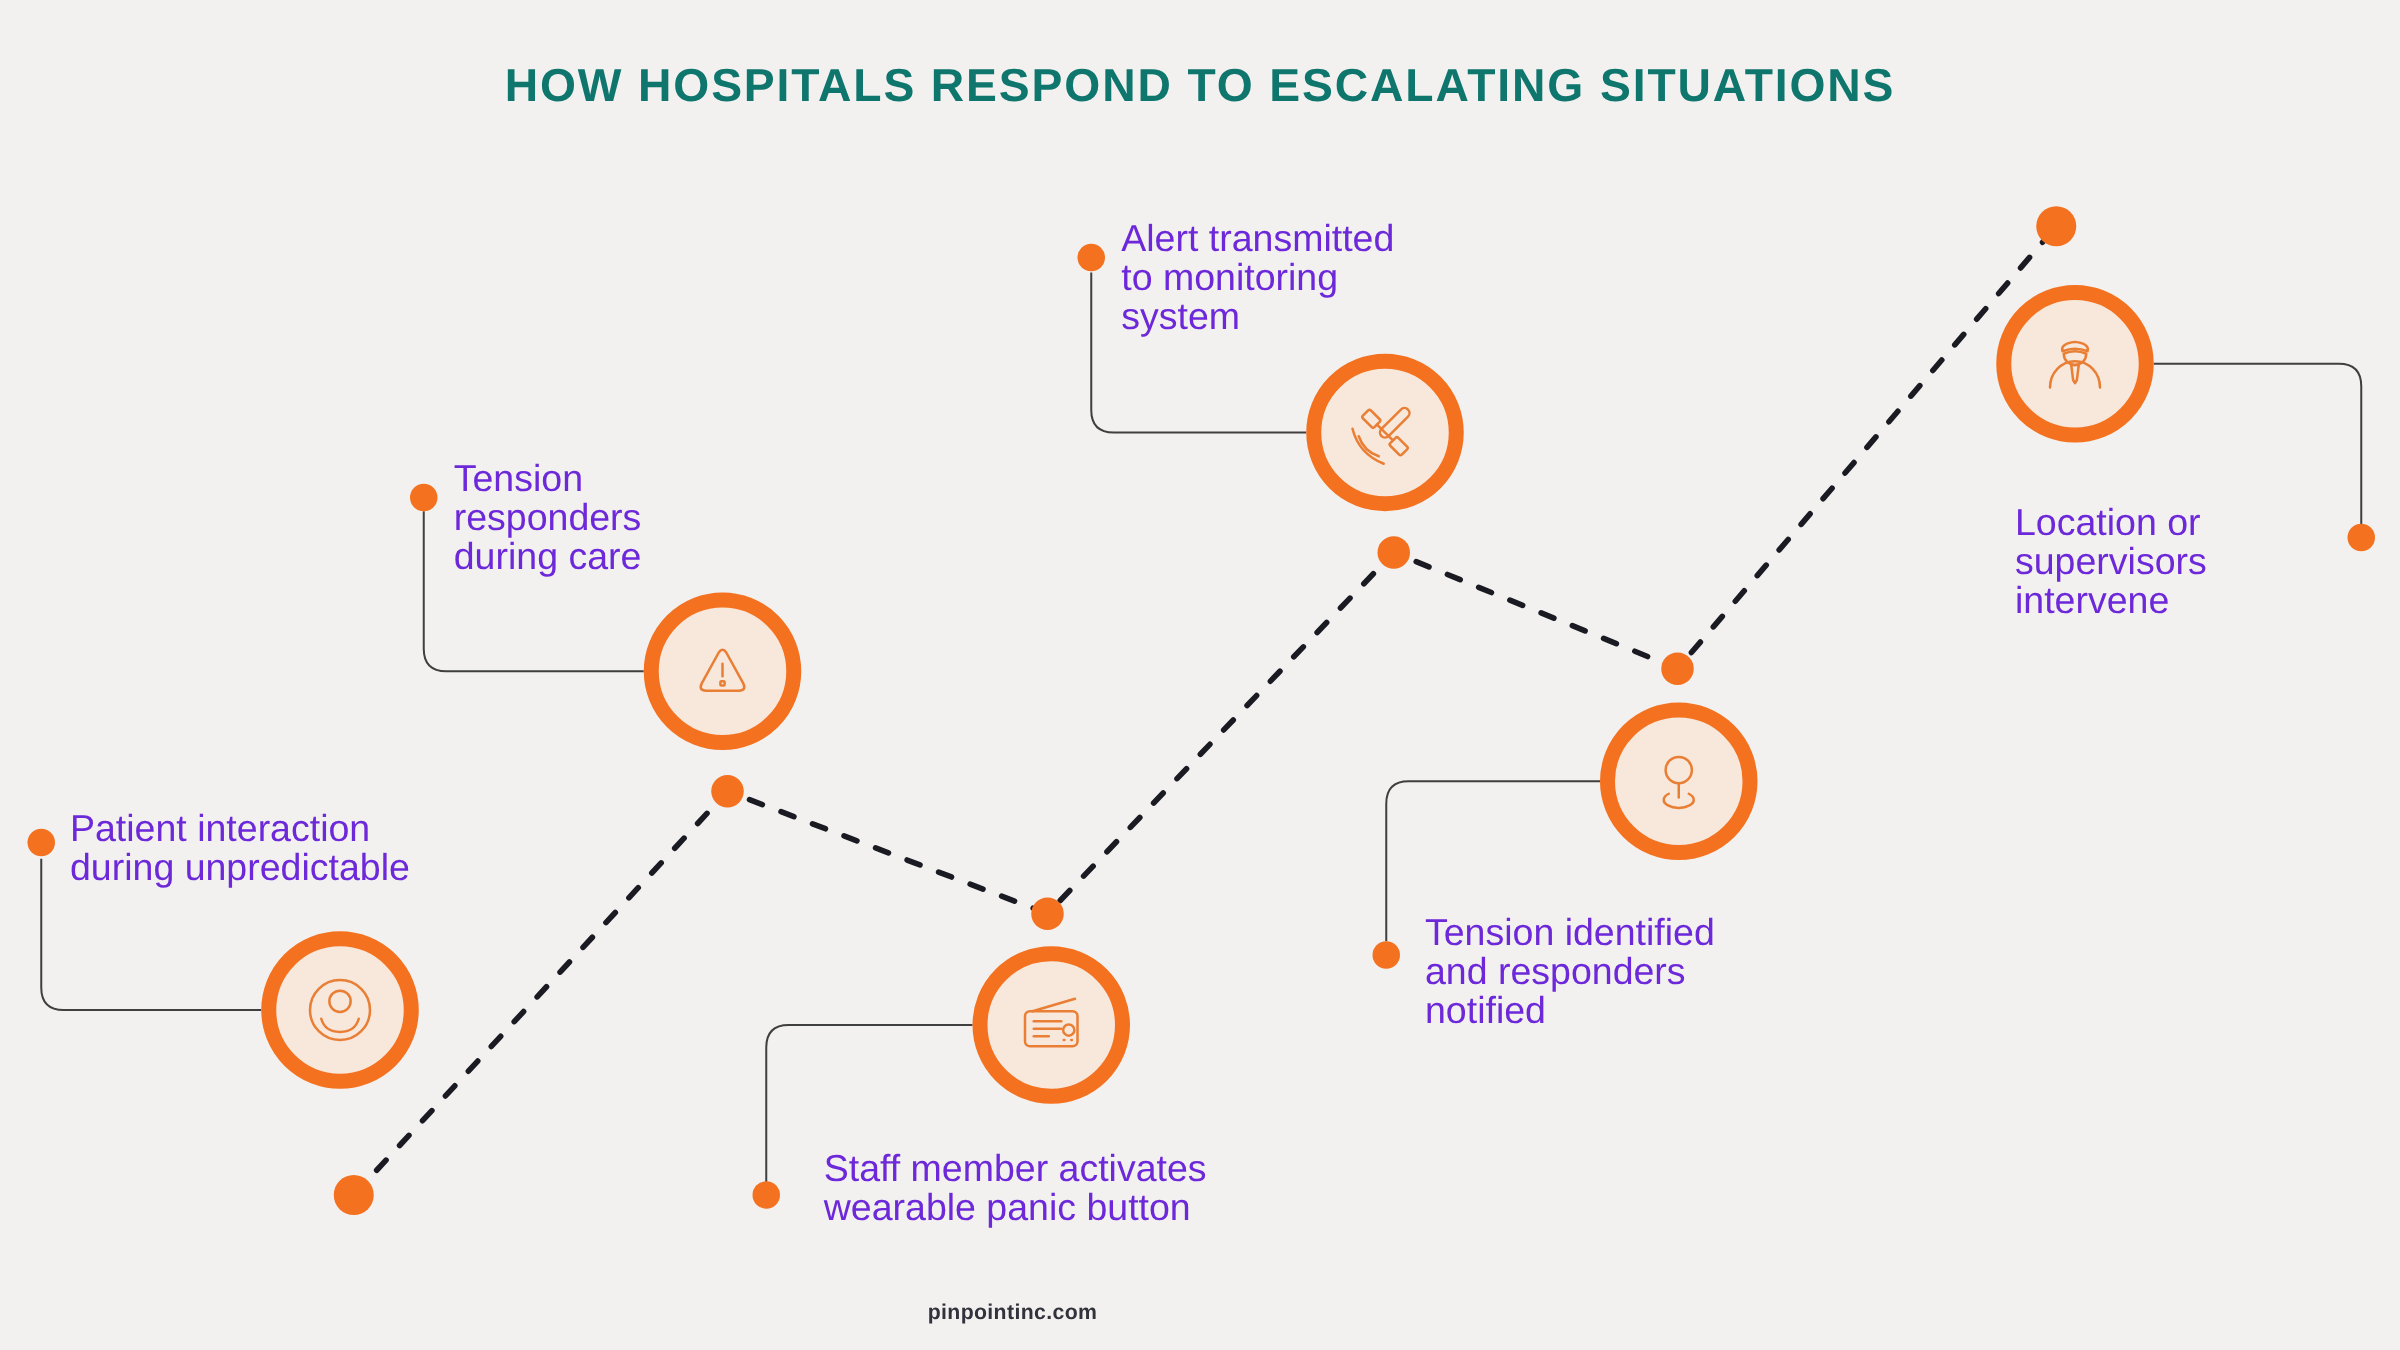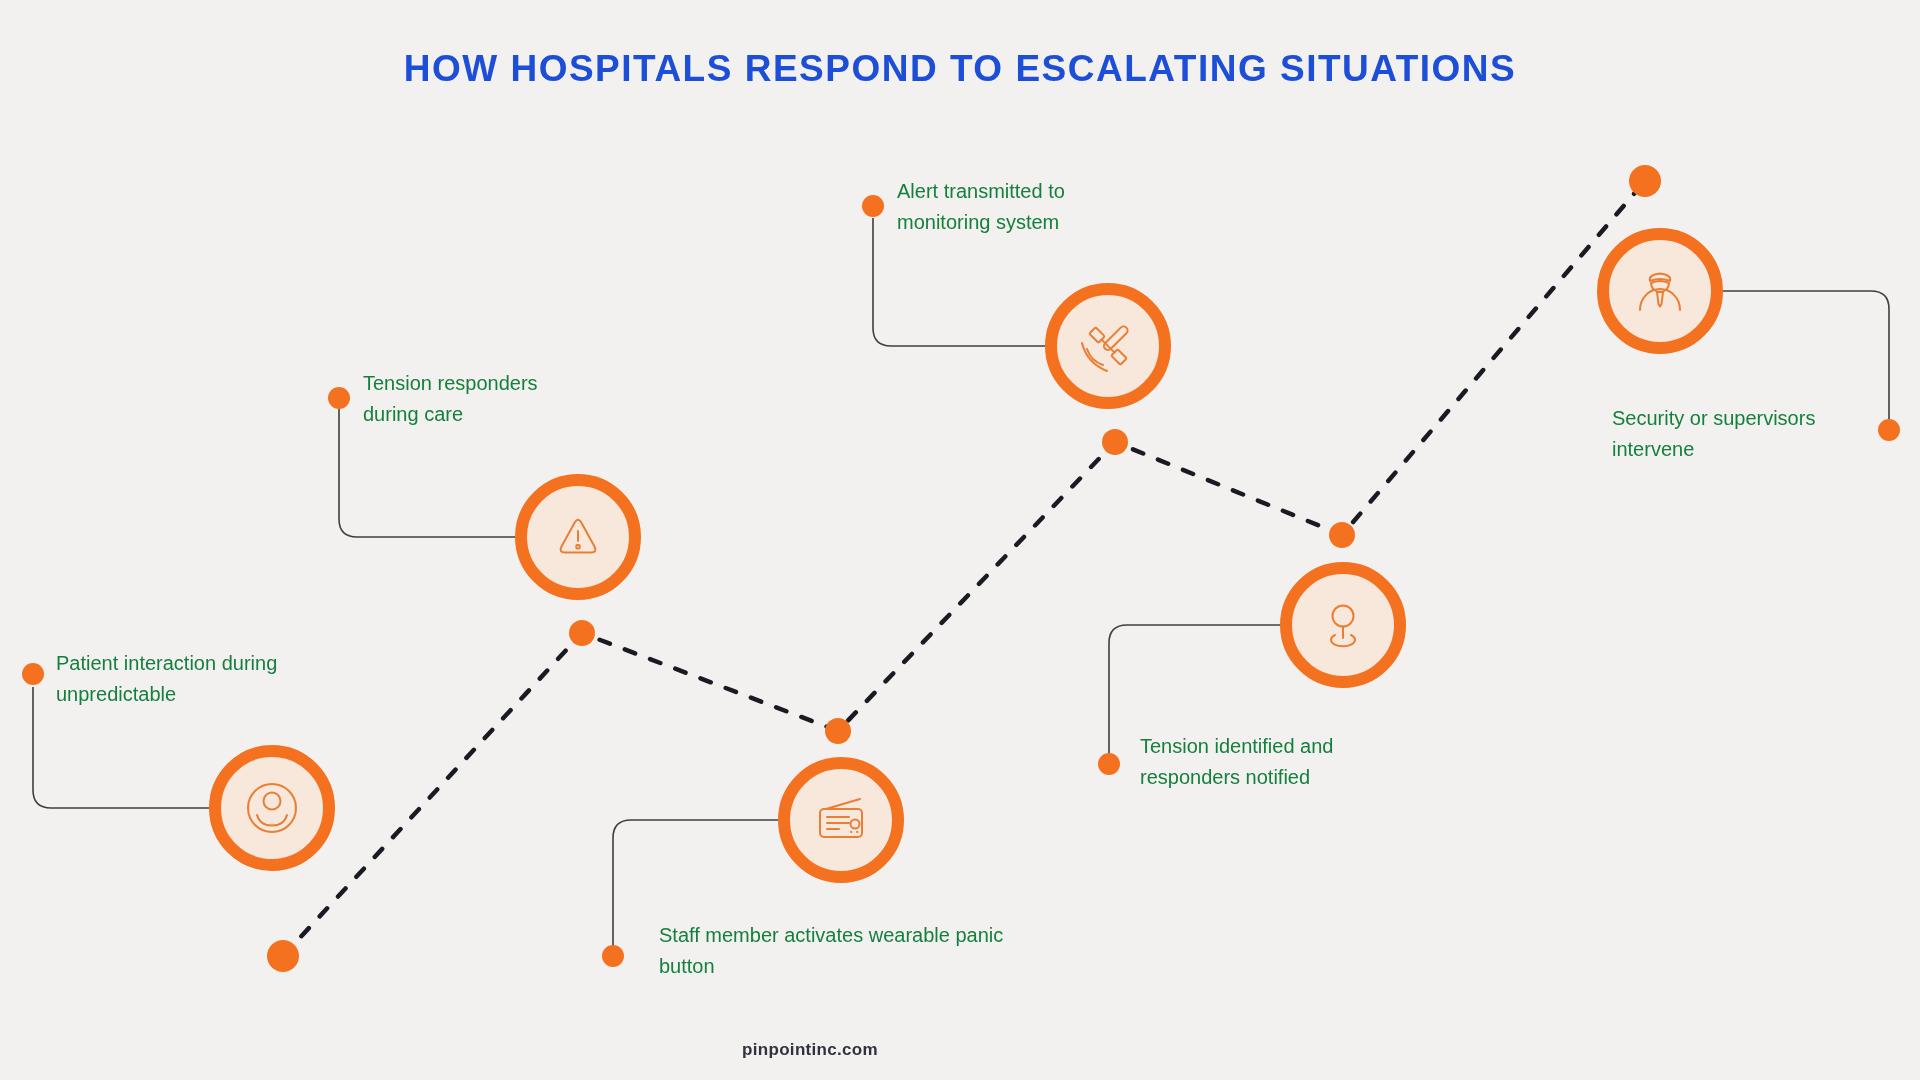--- a/index.html
+++ b/index.html
@@ -2,25 +2,25 @@
 <html><head>
 <meta charset="utf-8">
 <style>
   html,body{margin:0;padding:0;background:#e8e8e6;}
   .canvas{
     position:relative;width:1920px;height:1080px;background:#F2F1EF;
     overflow:hidden;font-family:"Liberation Sans",sans-serif;
   }
   .title{
     position:absolute;left:0;top:48px;width:1920px;text-align:center;
-    font-size:37px;font-weight:bold;letter-spacing:1.5px;color:#1d4ed8;
+    font-size:37px;font-weight:bold;letter-spacing:1.5px;color:#0f766e;
   }
   .diagram-svg{position:absolute;left:0;top:0;}
   .step-label{
-    position:absolute;font-size:20px;line-height:31px;color:#15803d;
+    position:absolute;font-size:30px;line-height:31px;color:#6d28d9;
     font-weight:400;
   }
   .label-1{left:56px;top:648px;width:330px;}
   .label-2{left:363px;top:368px;width:215px;}
   .label-3{left:897px;top:176px;width:235px;}
   .label-4{left:644px;top:920px;width:400px;margin-left:15px;}
   .label-5{left:1140px;top:731px;width:290px;}
   .label-6{left:1612px;top:403px;width:270px;}
   .footer{
     position:absolute;left:0;top:1040px;width:1620px;text-align:center;
@@ -131,17 +131,17 @@
         <path d="M -3 1 L 3 1 L 1.5 13 L 0 15.5 L -1.5 13 Z"></path>
       </g>
     </g>
   </svg>
 
   <div class="step-label label-1">Patient interaction during unpredictable</div>
   <div class="step-label label-2">Tension responders during care</div>
   <div class="step-label label-3">Alert transmitted to monitoring system</div>
   <div class="step-label label-4">Staff member activates wearable panic button</div>
   <div class="step-label label-5">Tension identified and responders notified</div>
-  <div class="step-label label-6">Security or supervisors intervene</div>
+  <div class="step-label label-6">Location or supervisors intervene</div>
 
   <div class="footer">pinpointinc.com</div>
 
 </div>
 
 </body></html>

